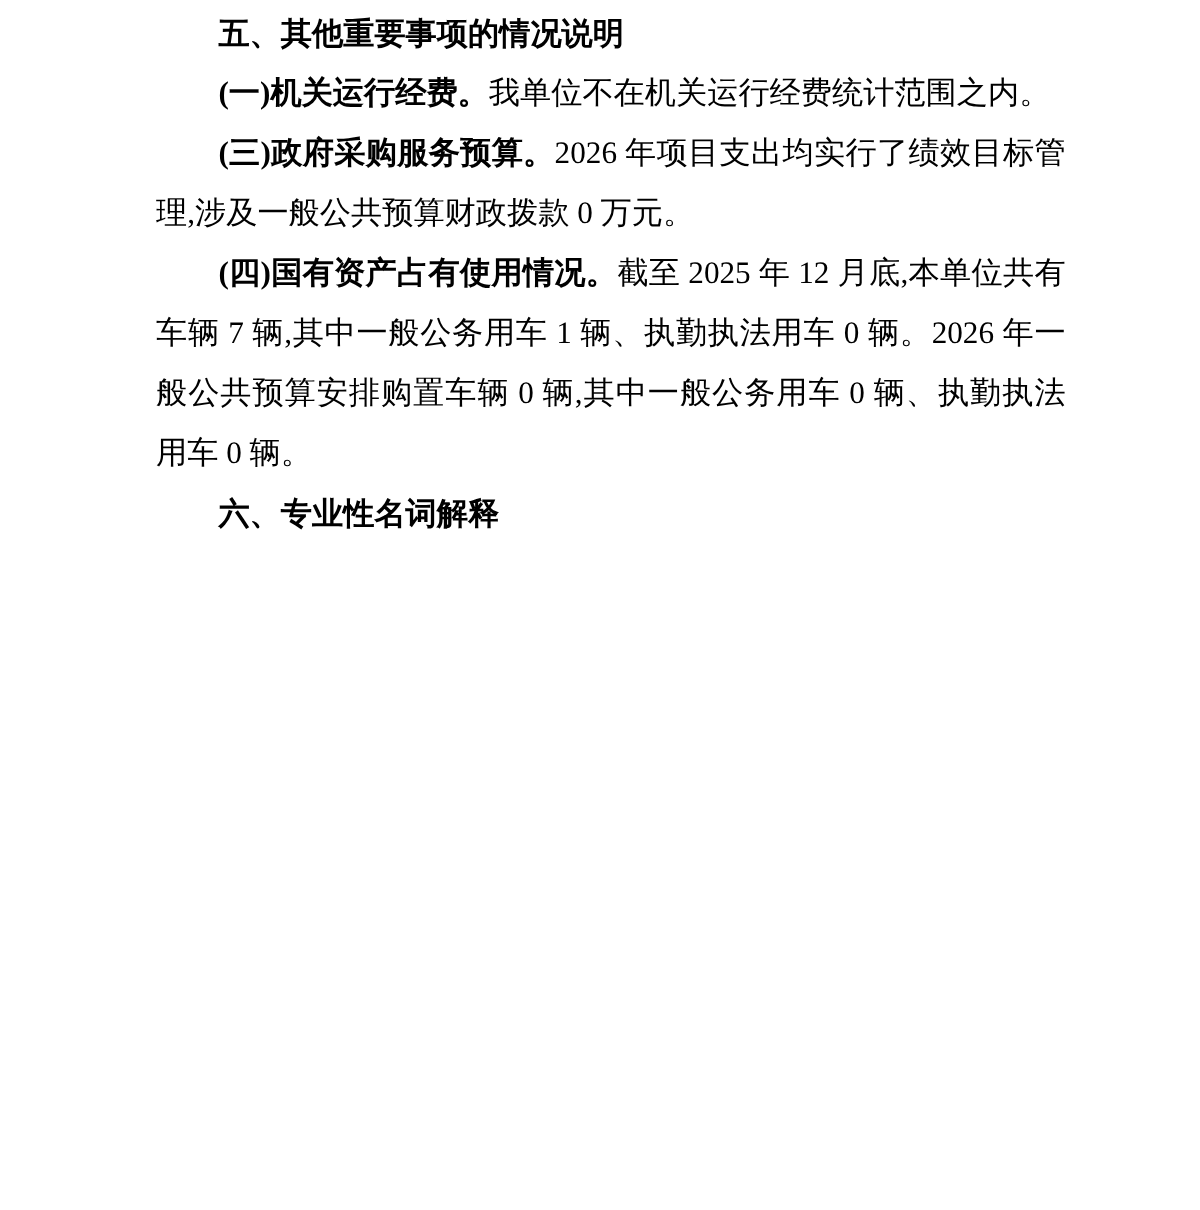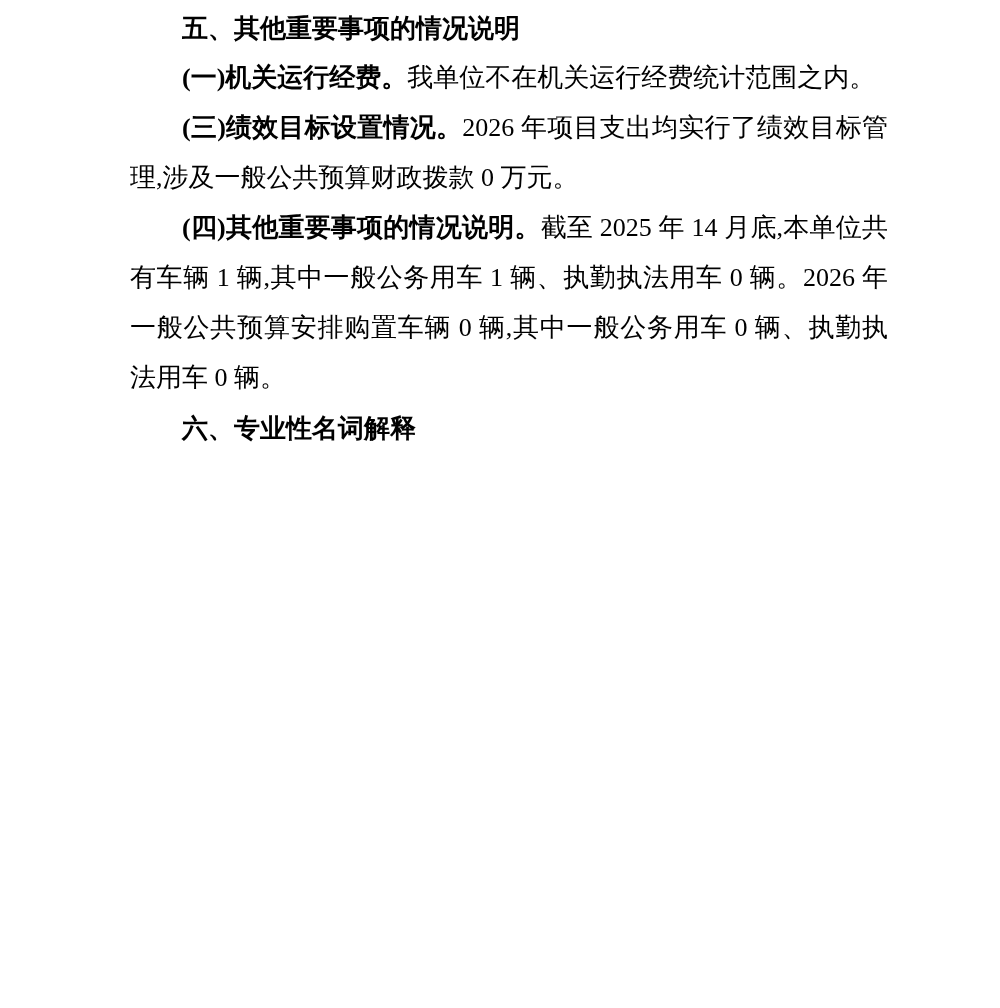--- a/index.html
+++ b/index.html
@@ -46,23 +46,23 @@
 <body>
 
 <div class="page">
 
   <section>
     <h2 class="doc-heading">五、其他重要事项的情况说明</h2>
 
     <p class="doc-para"><span class="para-lead">(一)机关运行经费。</span><span>我单位不在机关运行经费统计范围之内。</span></p>
 
 
-    <p class="doc-para"><span class="para-lead">(三)绩效目标设置情况。</span><span>2026 年项目支出均实行了绩效目标管理,涉及一般公共预算财政拨款 0 万元。</span></p>
+    <p class="doc-para"><span class="para-lead">(三)政府采购服务预算。</span><span>2026 年项目支出均实行了绩效目标管理,涉及一般公共预算财政拨款 0 万元。</span></p>
 
-    <p class="doc-para"><span class="para-lead">(四)其他重要事项的情况说明。</span><span>截至 2025 年 14 月底,本单位共有车辆 1 辆,其中一般公务用车 1 辆、执勤执法用车 0 辆。2026 年一般公共预算安排购置车辆 0 辆,其中一般公务用车 0 辆、执勤执法用车 0 辆。</span></p>
+    <p class="doc-para"><span class="para-lead">(四)国有资产占有使用情况。</span><span>截至 2025 年 12 月底,本单位共有车辆 7 辆,其中一般公务用车 1 辆、执勤执法用车 0 辆。2026 年一般公共预算安排购置车辆 0 辆,其中一般公务用车 0 辆、执勤执法用车 0 辆。</span></p>
   </section>
 
   <section>
     <h2 class="doc-heading">六、专业性名词解释</h2>
 
 
 
   </section>
 
 </div>

